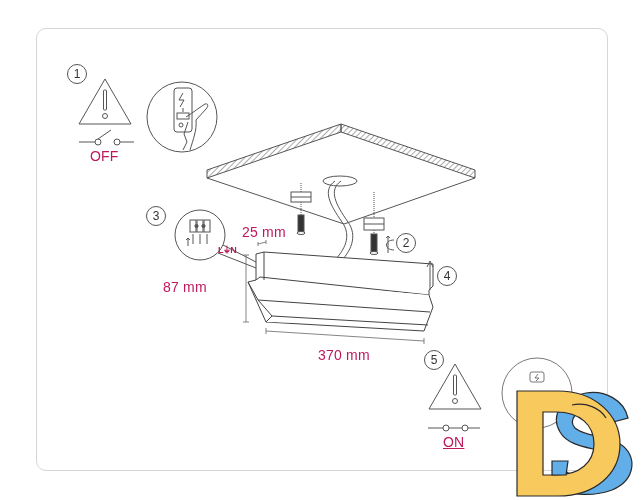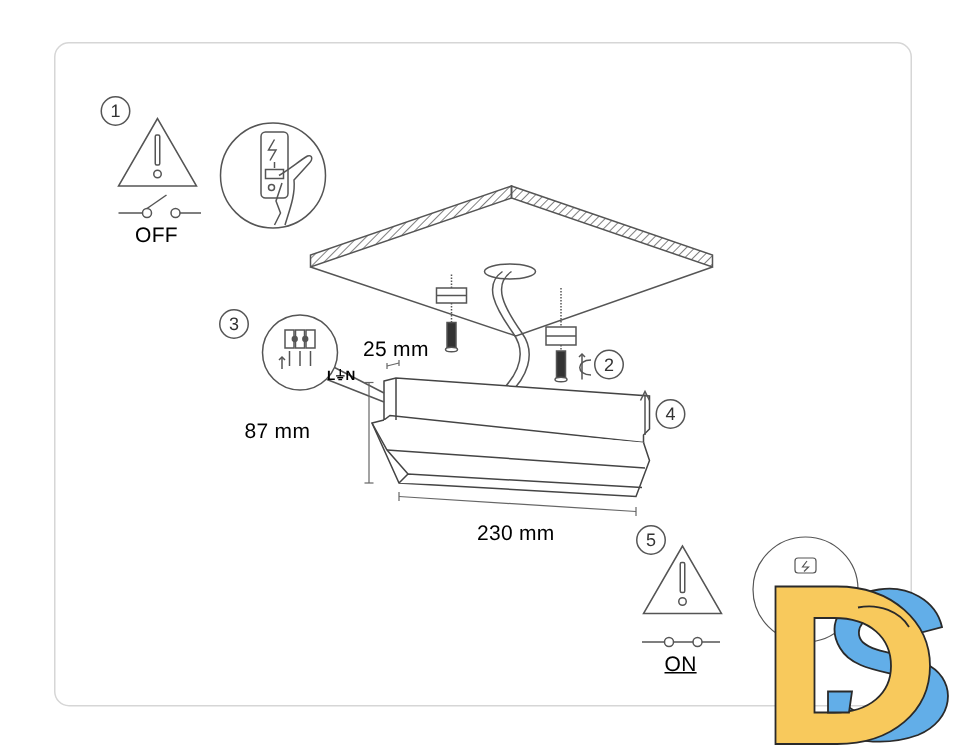--- a/index.html
+++ b/index.html
@@ -2,21 +2,21 @@
 <html><head>
 <meta charset="utf-8">
 <style>
   html, body { margin: 0; padding: 0; background: #ffffff; }
   body { width: 644px; height: 500px; position: relative; overflow: hidden;
          font-family: "Liberation Sans", "DejaVu Sans", sans-serif; color: #333; }
   #stage { position: absolute; left: 0; top: 0; width: 644px; height: 500px; }
   .panel { position: absolute; left: 36px; top: 28px; width: 572px; height: 443px;
            border: 1px solid #d6d6d6; border-radius: 10px; background: #fff; box-sizing: border-box; }
   svg { position: absolute; left: 0; top: 0; }
-  .lbl { position: absolute; font-size: 14px; color: #000000; white-space: nowrap; letter-spacing: 0.2px; }
+  .lbl { position: absolute; font-size: 14px; color: #be185d; white-space: nowrap; letter-spacing: 0.2px; }
   .stepnum { position: absolute; width: 18px; height: 18px; border: 1px solid #555; border-radius: 50%;
              font-size: 12px; line-height: 18px; text-align: center; color: #333; background: #fff; }
 </style>
 </head>
 <body>
 
 <div id="stage">
   <div class="panel"></div>
 
   <svg width="644" height="500" viewBox="0 0 644 500">
@@ -152,18 +152,18 @@
   <div class="stepnum" style="left:67px;top:64px;">1</div>
   <div class="stepnum" style="left:396px;top:233px;">2</div>
   <div class="stepnum" style="left:146px;top:206px;">3</div>
   <div class="stepnum" style="left:437px;top:266px;">4</div>
   <div class="stepnum" style="left:424px;top:350px;">5</div>
 
   <div class="lbl" style="left:90px;top:148px;">OFF</div>
   <div class="lbl" style="left:443px;top:434px;text-decoration:underline;">ON</div>
   <div class="lbl" style="left:242px;top:224px;">25 mm</div>
   <div class="lbl" style="left:163px;top:279px;text-align:right;">87 mm</div>
-  <div class="lbl" style="left:318px;top:347px;">230 mm</div>
+  <div class="lbl" style="left:318px;top:347px;">370 mm</div>
 
   <div class="lbl" style="left:190px;top:245px;font-size:9px;font-weight:bold;padding-left:28px;">
     <span>L</span><span>⏚</span><span>N</span>
   </div>
 </div>
 
 </body></html>

